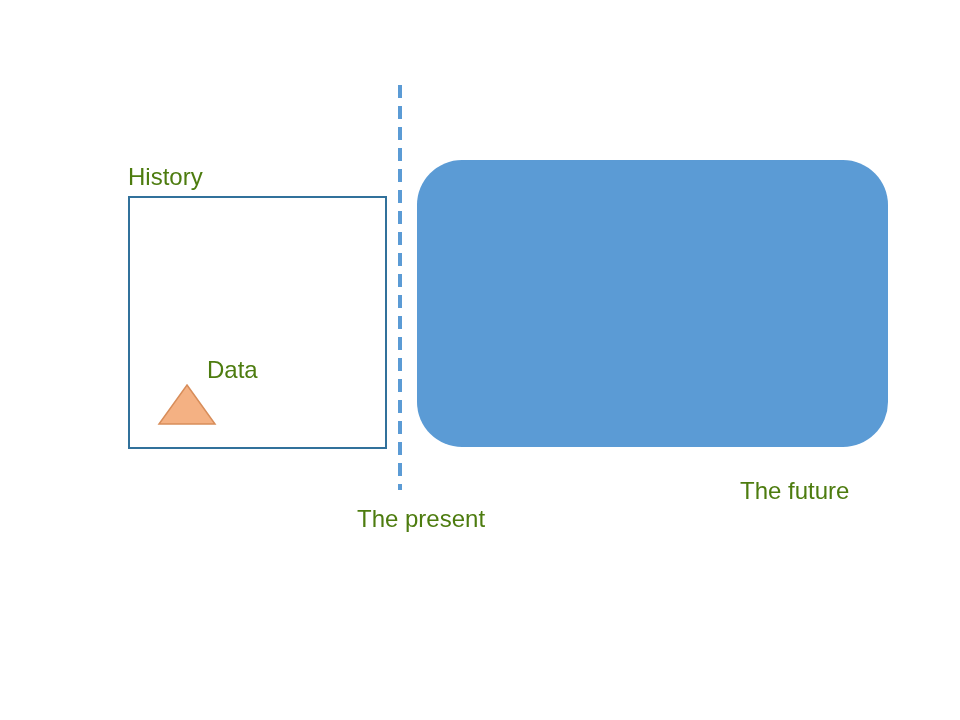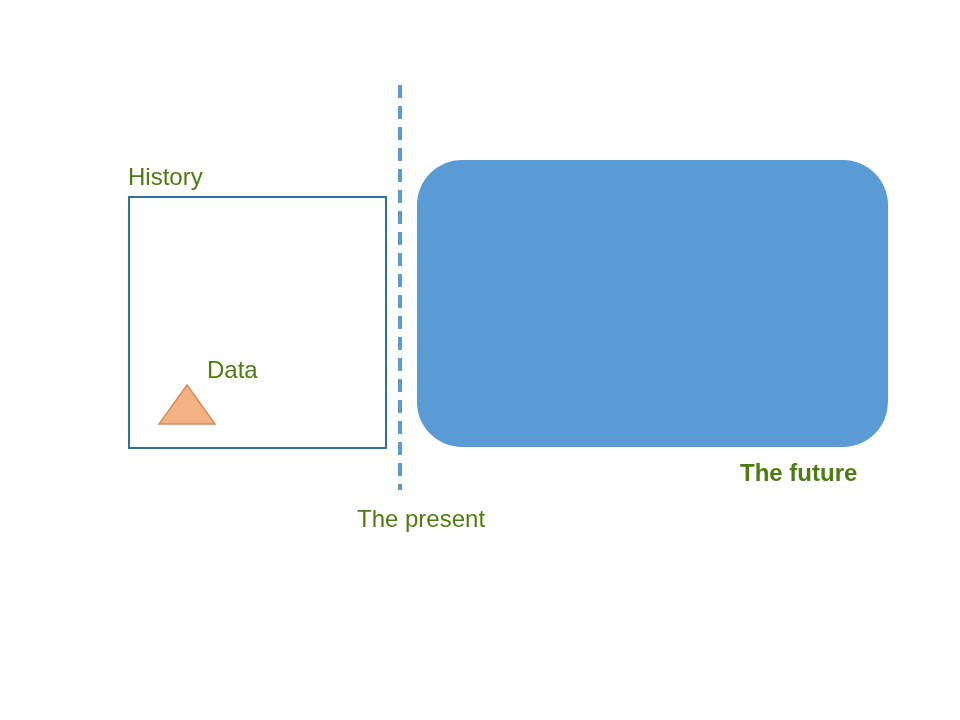--- a/index.html
+++ b/index.html
@@ -21,21 +21,21 @@
   }
   .label {
     position: absolute;
     font-size: 24px;
     line-height: 1.2;
     color: #4d7c0f;
     white-space: nowrap;
   }
   #history-label   { left: 128px; top: 163px; }
   #data-label      { left: 207px; top: 356px; }
-  #future-label    { left: 740px; top: 459px; font-weight: bold; }
+  #future-label    { left: 740px; top: 477px; }
   #present-label   { left: 357px; top: 505px; }
 
   #history-box {
     position: absolute;
     left: 128px;
     top: 196px;
     width: 255px;
     height: 249px;
     border: 2px solid #31719b;
     background: #ffffff;

